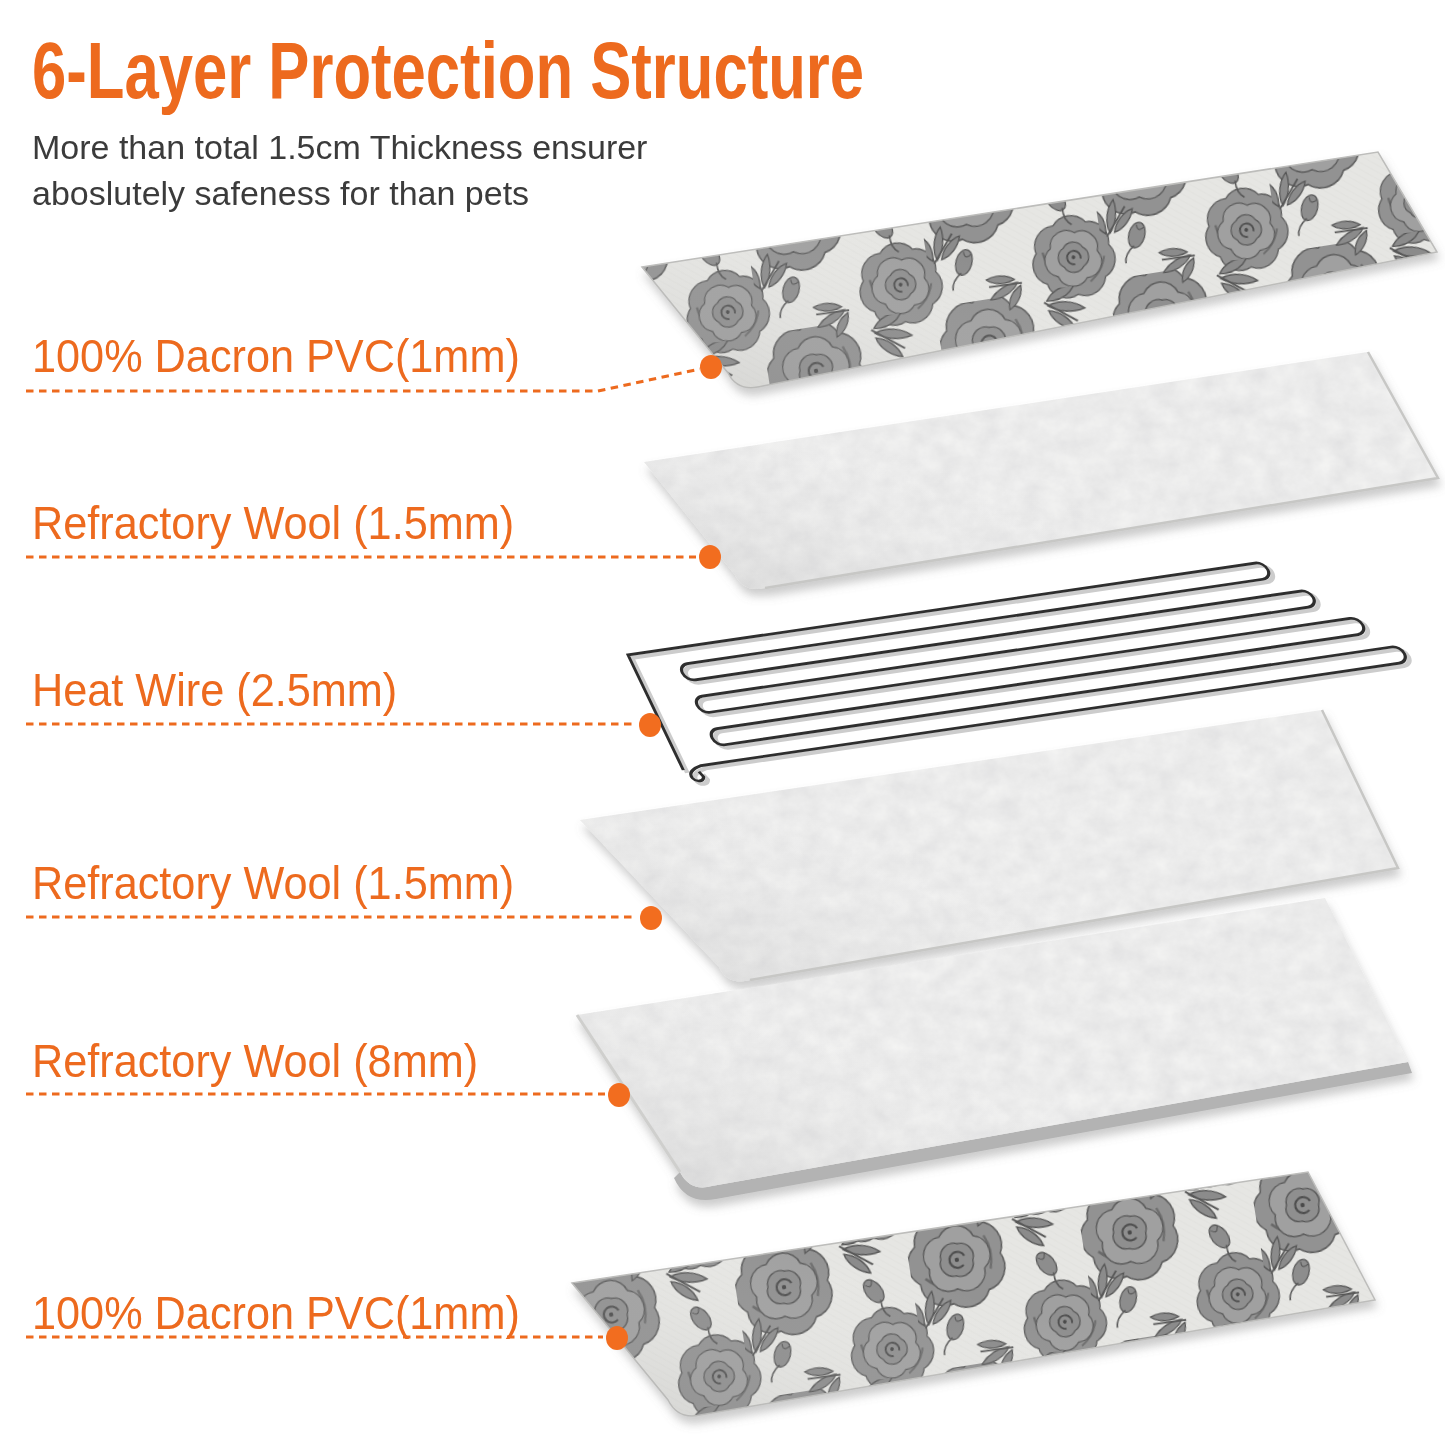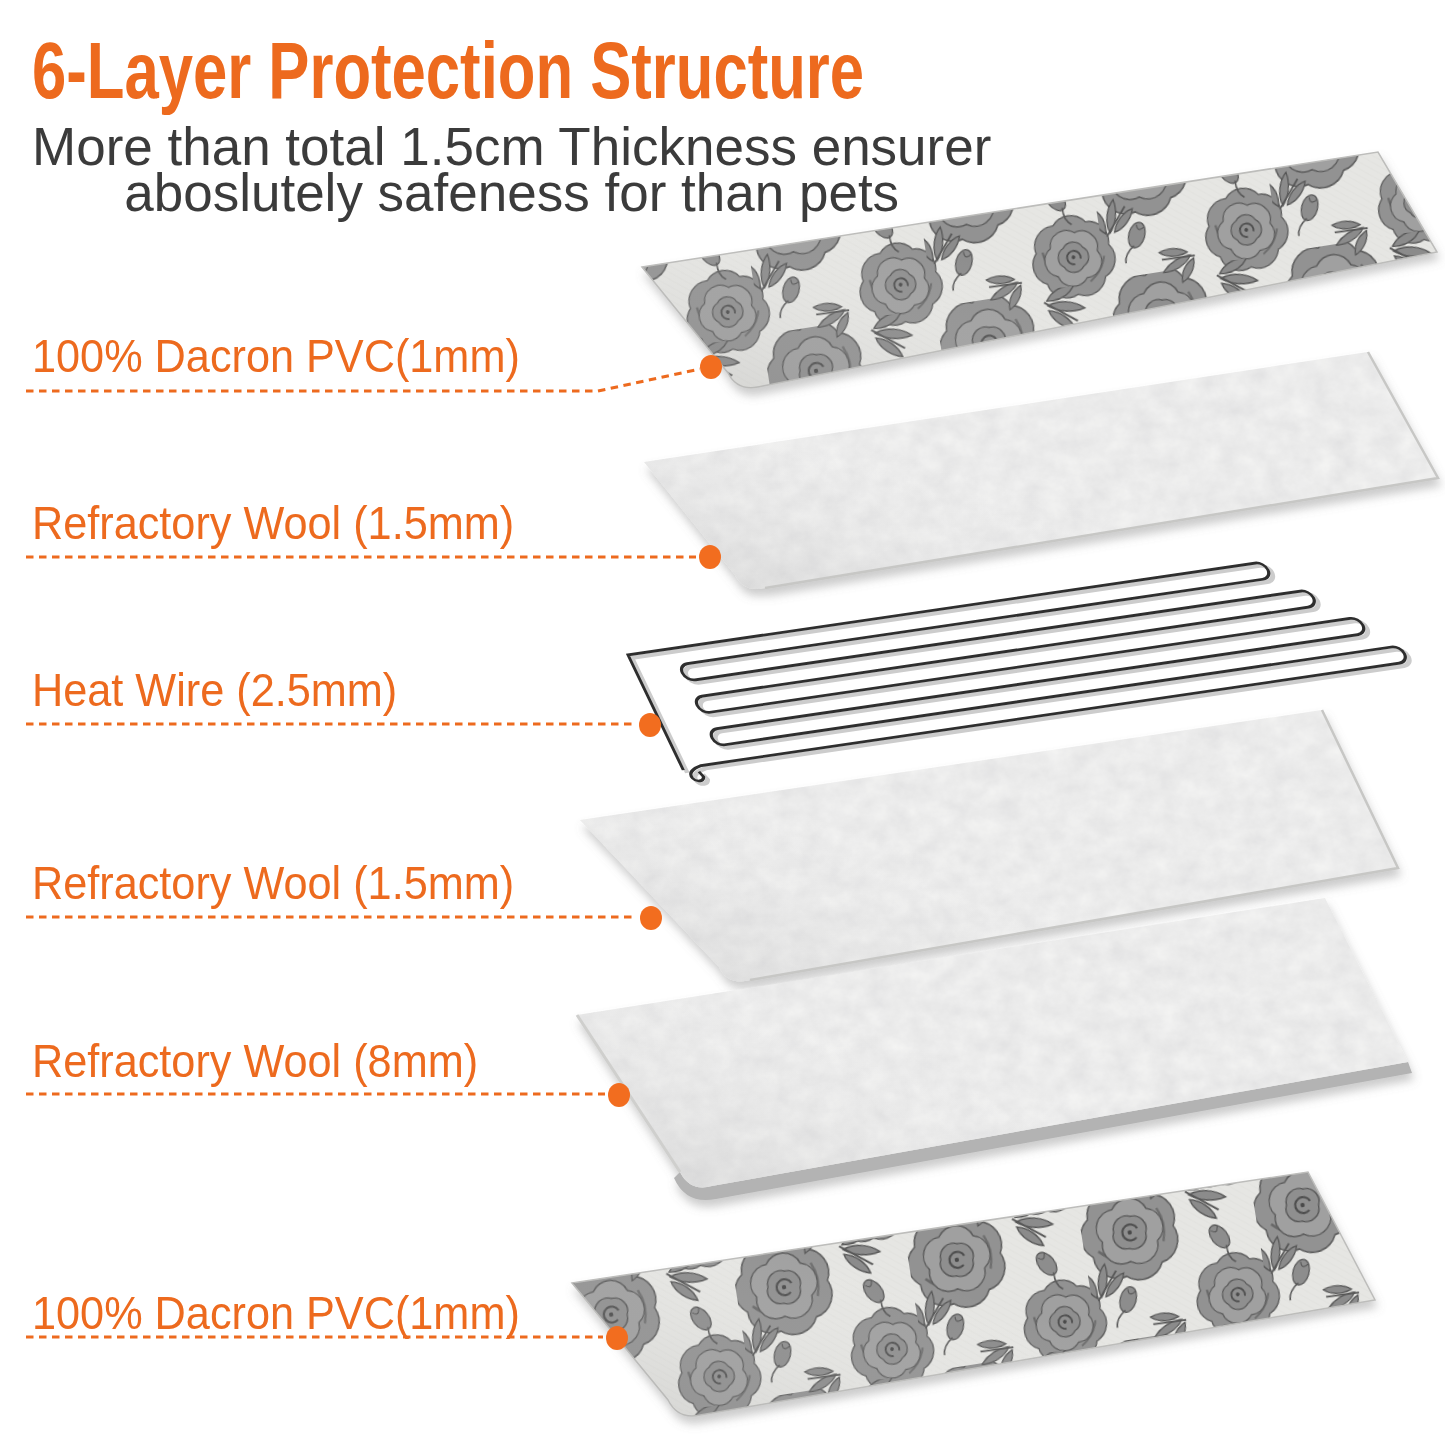--- a/index.html
+++ b/index.html
@@ -1,20 +1,20 @@
 <!DOCTYPE html>
 <html><head>
 <meta charset="utf-8">
 <style>
   html,body{margin:0;padding:0;background:#ffffff;}
   body{width:1445px;height:1445px;position:relative;font-family:"Liberation Sans",sans-serif;overflow:hidden;}
-  .stage{position:absolute;inset:0;text-align:center;}
+  .stage{position:absolute;inset:0;}
   svg.diagram{position:absolute;left:0;top:0;}
   h1.title{position:absolute;left:32px;top:31px;margin:0;font-size:79px;font-weight:bold;line-height:1;transform:scaleX(0.78);transform-origin:0 0;white-space:nowrap;}
-  .subtitle{position:absolute;left:32px;top:124px;margin:0;font-size:53px;line-height:46px;color:#3b3b3b;white-space:nowrap;}
+  .subtitle{position:absolute;left:32px;top:124px;margin:0;font-size:34px;line-height:46px;color:#3b3b3b;white-space:nowrap;}
   .layer-label{position:absolute;left:32px;font-size:46px;line-height:1;white-space:nowrap;transform:scaleX(0.94);transform-origin:0 0;}
 </style>
 </head>
 <body>
 
 <div class="stage">
 
 <svg class="diagram" width="1445" height="1445" viewBox="0 0 1445 1445">
 <defs>
   <pattern id="weave" width="6" height="6" patternUnits="userSpaceOnUse" patternTransform="rotate(38)">

